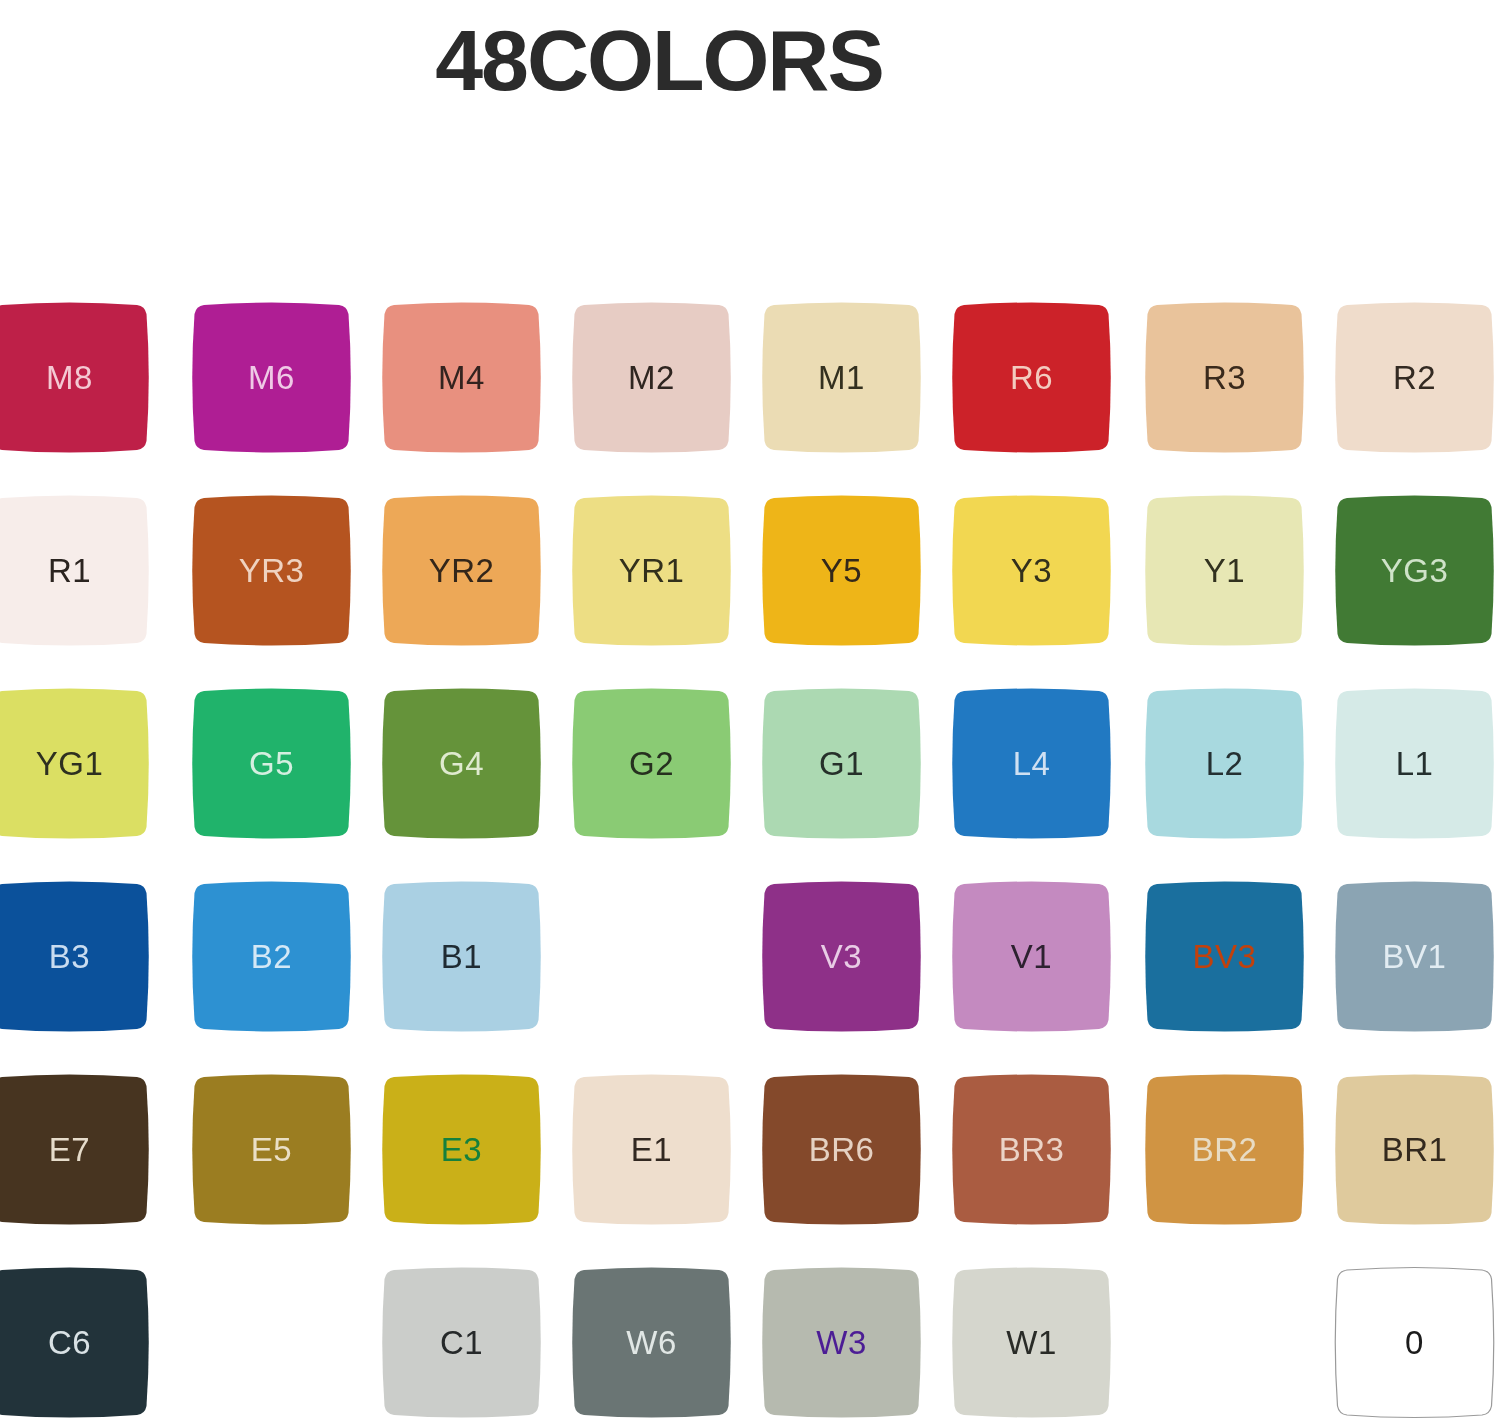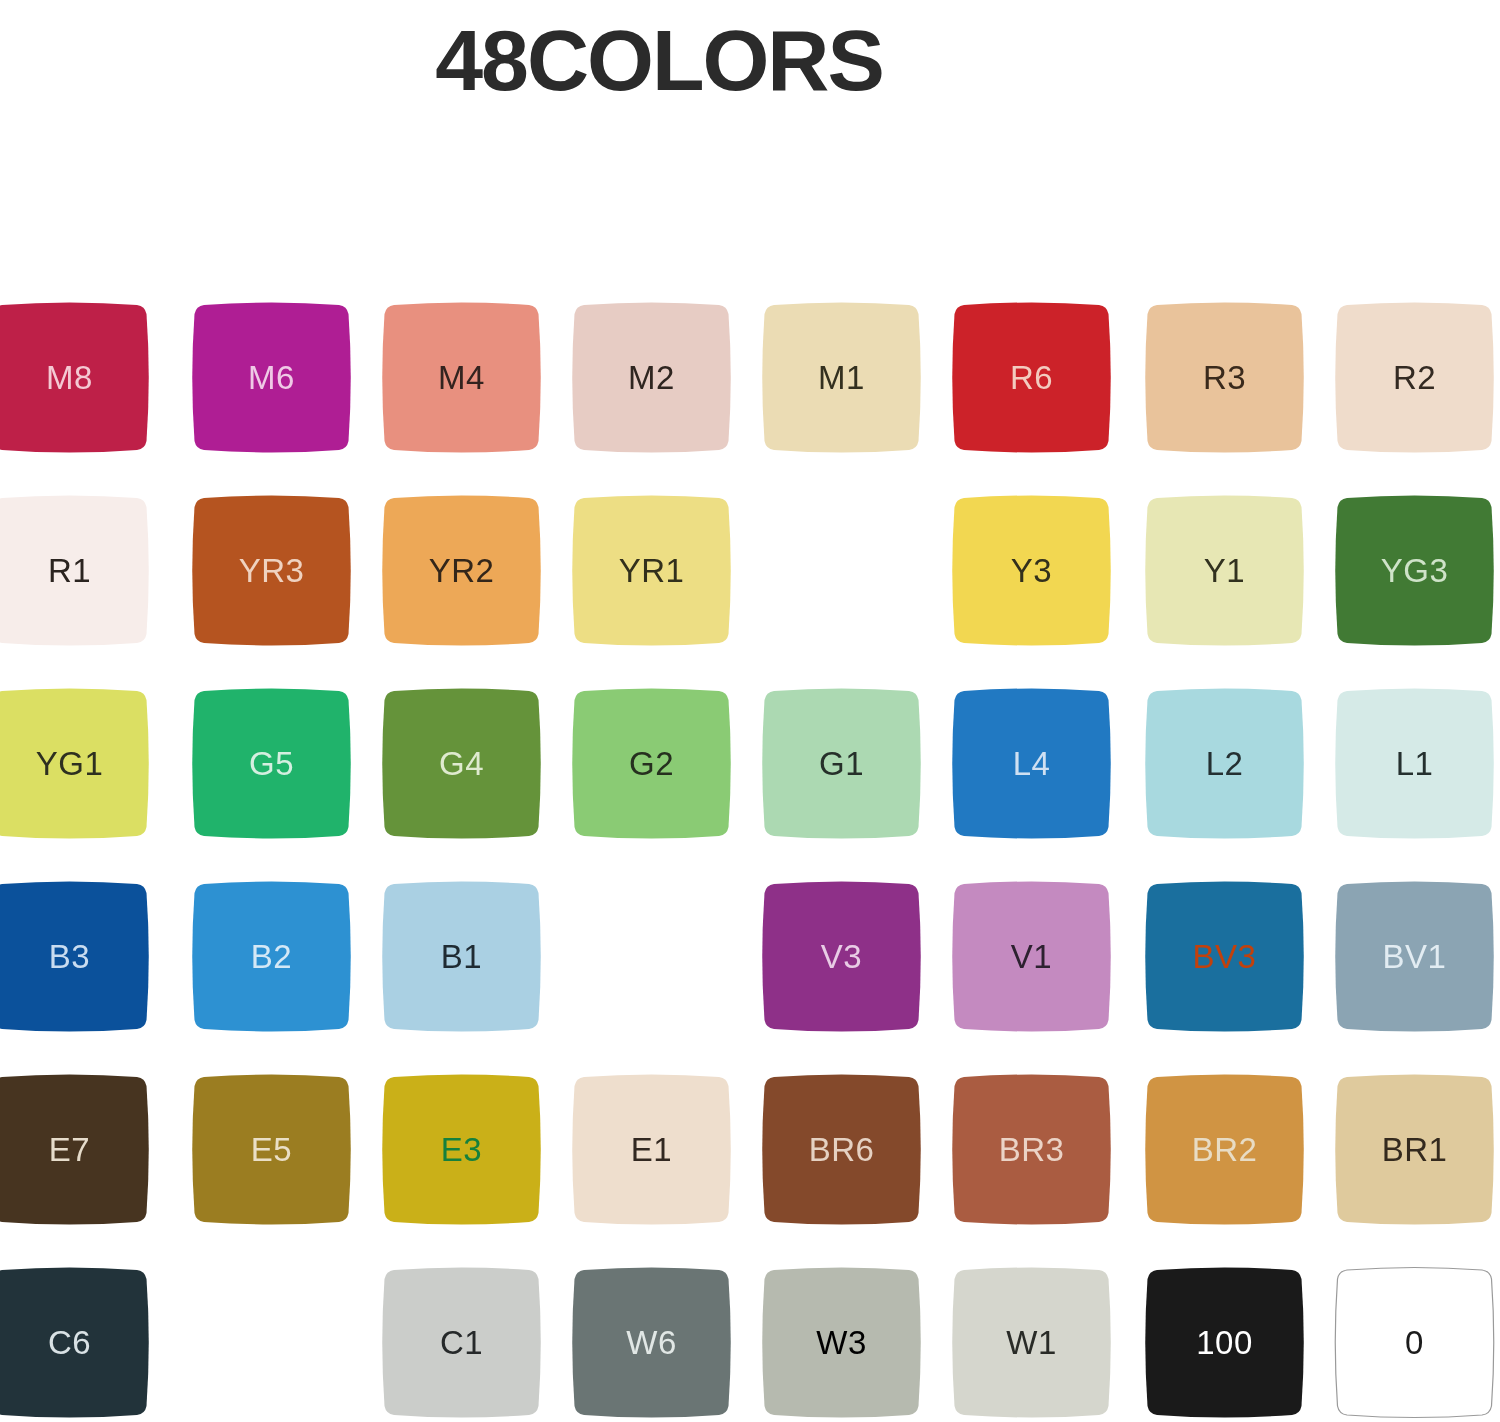--- a/index.html
+++ b/index.html
@@ -153,20 +153,26 @@
           <path d="M 14 5 Q 81.5 0 149 5 Q 157 6 158.5 14 Q 163 77.5 158.5 141 Q 157 149 149 150 Q 81.5 155 14 150 Q 6 149 4.5 141 Q 0 77.5 4.5 14 Q 6 6 14 5 Z" fill="#EDA857"></path>
         </svg>
         <div class="swatch-label" style="color: rgb(51, 38, 26);">YR2</div>
       </div>
       <div class="swatch" style="left: 570px;">
         <svg class="swatch-shape" viewBox="0 0 163 155" preserveAspectRatio="none">
           <path d="M 14 5 Q 81.5 0 149 5 Q 157 6 158.5 14 Q 163 77.5 158.5 141 Q 157 149 149 150 Q 81.5 155 14 150 Q 6 149 4.5 141 Q 0 77.5 4.5 14 Q 6 6 14 5 Z" fill="#EDDE84"></path>
         </svg>
         <div class="swatch-label" style="color: rgb(50, 48, 28);">YR1</div>
       </div>
+      <div class="swatch" style="left: 760px;">
+        <svg class="swatch-shape" viewBox="0 0 163 155" preserveAspectRatio="none">
+          <path d="M 14 5 Q 81.5 0 149 5 Q 157 6 158.5 14 Q 163 77.5 158.5 141 Q 157 149 149 150 Q 81.5 155 14 150 Q 6 149 4.5 141 Q 0 77.5 4.5 14 Q 6 6 14 5 Z" fill="#EEB518"></path>
+        </svg>
+        <div class="swatch-label" style="color: rgb(51, 40, 26);">Y5</div>
+      </div>
       <div class="swatch" style="left: 950px;">
         <svg class="swatch-shape" viewBox="0 0 163 155" preserveAspectRatio="none">
           <path d="M 14 5 Q 81.5 0 149 5 Q 157 6 158.5 14 Q 163 77.5 158.5 141 Q 157 149 149 150 Q 81.5 155 14 150 Q 6 149 4.5 141 Q 0 77.5 4.5 14 Q 6 6 14 5 Z" fill="#F2D751"></path>
         </svg>
         <div class="swatch-label" style="color: rgb(51, 48, 28);">Y3</div>
       </div>
       <div class="swatch" style="left: 1143px;">
         <svg class="swatch-shape" viewBox="0 0 163 155" preserveAspectRatio="none">
           <path d="M 14 5 Q 81.5 0 149 5 Q 157 6 158.5 14 Q 163 77.5 158.5 141 Q 157 149 149 150 Q 81.5 155 14 150 Q 6 149 4.5 141 Q 0 77.5 4.5 14 Q 6 6 14 5 Z" fill="#E7E7B4"></path>
         </svg>
@@ -339,34 +345,28 @@
       <div class="swatch" style="left: 570px;">
         <svg class="swatch-shape" viewBox="0 0 163 155" preserveAspectRatio="none">
           <path d="M 14 5 Q 81.5 0 149 5 Q 157 6 158.5 14 Q 163 77.5 158.5 141 Q 157 149 149 150 Q 81.5 155 14 150 Q 6 149 4.5 141 Q 0 77.5 4.5 14 Q 6 6 14 5 Z" fill="#6A7574"></path>
         </svg>
         <div class="swatch-label" style="color: rgb(225, 231, 229);">W6</div>
       </div>
       <div class="swatch" style="left: 760px;">
         <svg class="swatch-shape" viewBox="0 0 163 155" preserveAspectRatio="none">
           <path d="M 14 5 Q 81.5 0 149 5 Q 157 6 158.5 14 Q 163 77.5 158.5 141 Q 157 149 149 150 Q 81.5 155 14 150 Q 6 149 4.5 141 Q 0 77.5 4.5 14 Q 6 6 14 5 Z" fill="#B6BAAF"></path>
         </svg>
-        <div class="swatch-label" style="color: #000000;">W3</div>
+        <div class="swatch-label" style="color: #4c1d95;">W3</div>
       </div>
       <div class="swatch" style="left: 950px;">
         <svg class="swatch-shape" viewBox="0 0 163 155" preserveAspectRatio="none">
           <path d="M 14 5 Q 81.5 0 149 5 Q 157 6 158.5 14 Q 163 77.5 158.5 141 Q 157 149 149 150 Q 81.5 155 14 150 Q 6 149 4.5 141 Q 0 77.5 4.5 14 Q 6 6 14 5 Z" fill="#D5D6CD"></path>
         </svg>
         <div class="swatch-label" style="color: rgb(41, 43, 39);">W1</div>
       </div>
-      <div class="swatch" style="left: 1143px;">
-        <svg class="swatch-shape" viewBox="0 0 163 155" preserveAspectRatio="none">
-          <path d="M 14 5 Q 81.5 0 149 5 Q 157 6 158.5 14 Q 163 77.5 158.5 141 Q 157 149 149 150 Q 81.5 155 14 150 Q 6 149 4.5 141 Q 0 77.5 4.5 14 Q 6 6 14 5 Z" fill="#1A1A1A"></path>
-        </svg>
-        <div class="swatch-label" style="color: rgb(255, 255, 255);">100</div>
-      </div>
       <div class="swatch" style="left: 1333px;">
         <svg class="swatch-shape" viewBox="0 0 163 155" preserveAspectRatio="none">
           <path d="M 14 5 Q 81.5 0 149 5 Q 157 6 158.5 14 Q 163 77.5 158.5 141 Q 157 149 149 150 Q 81.5 155 14 150 Q 6 149 4.5 141 Q 0 77.5 4.5 14 Q 6 6 14 5 Z" fill="#FFFFFF" stroke="#9a9a9a" stroke-width="1.2"></path>
         </svg>
         <div class="swatch-label" style="color: rgb(28, 28, 28);">0</div>
       </div>
     </div>
   </div>
 
 </body></html>

